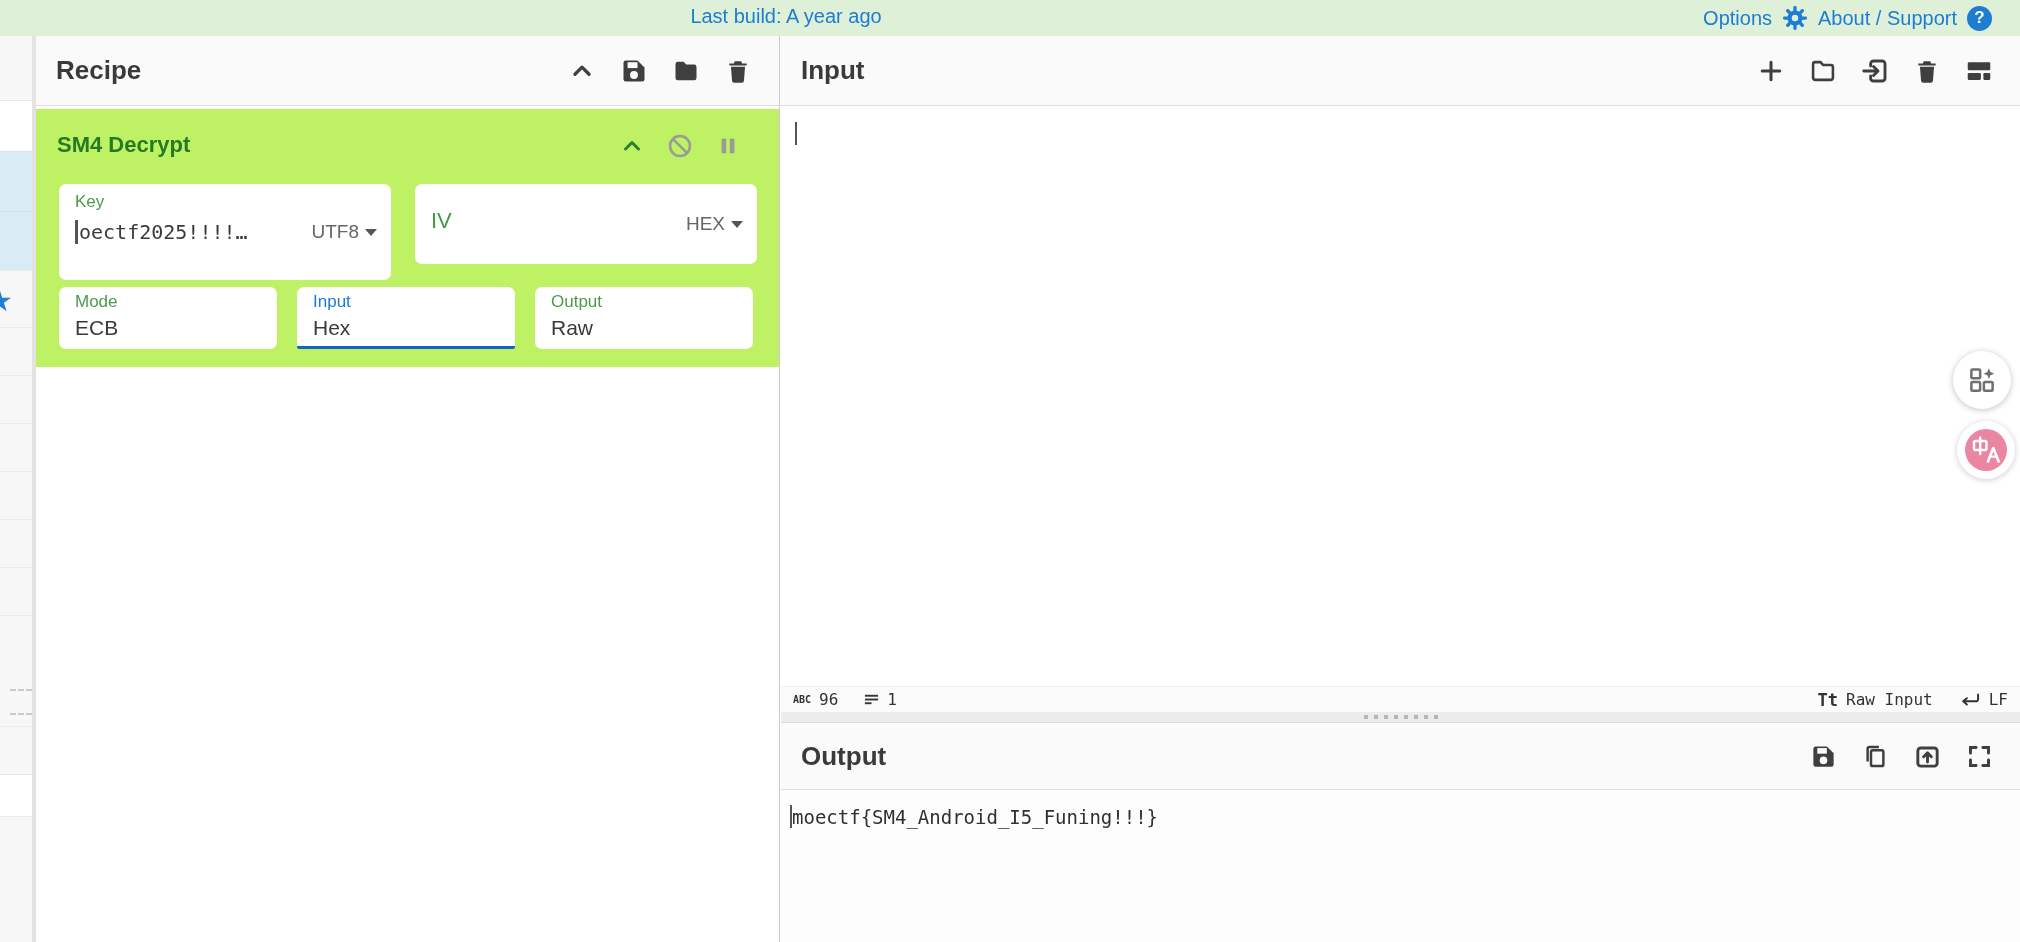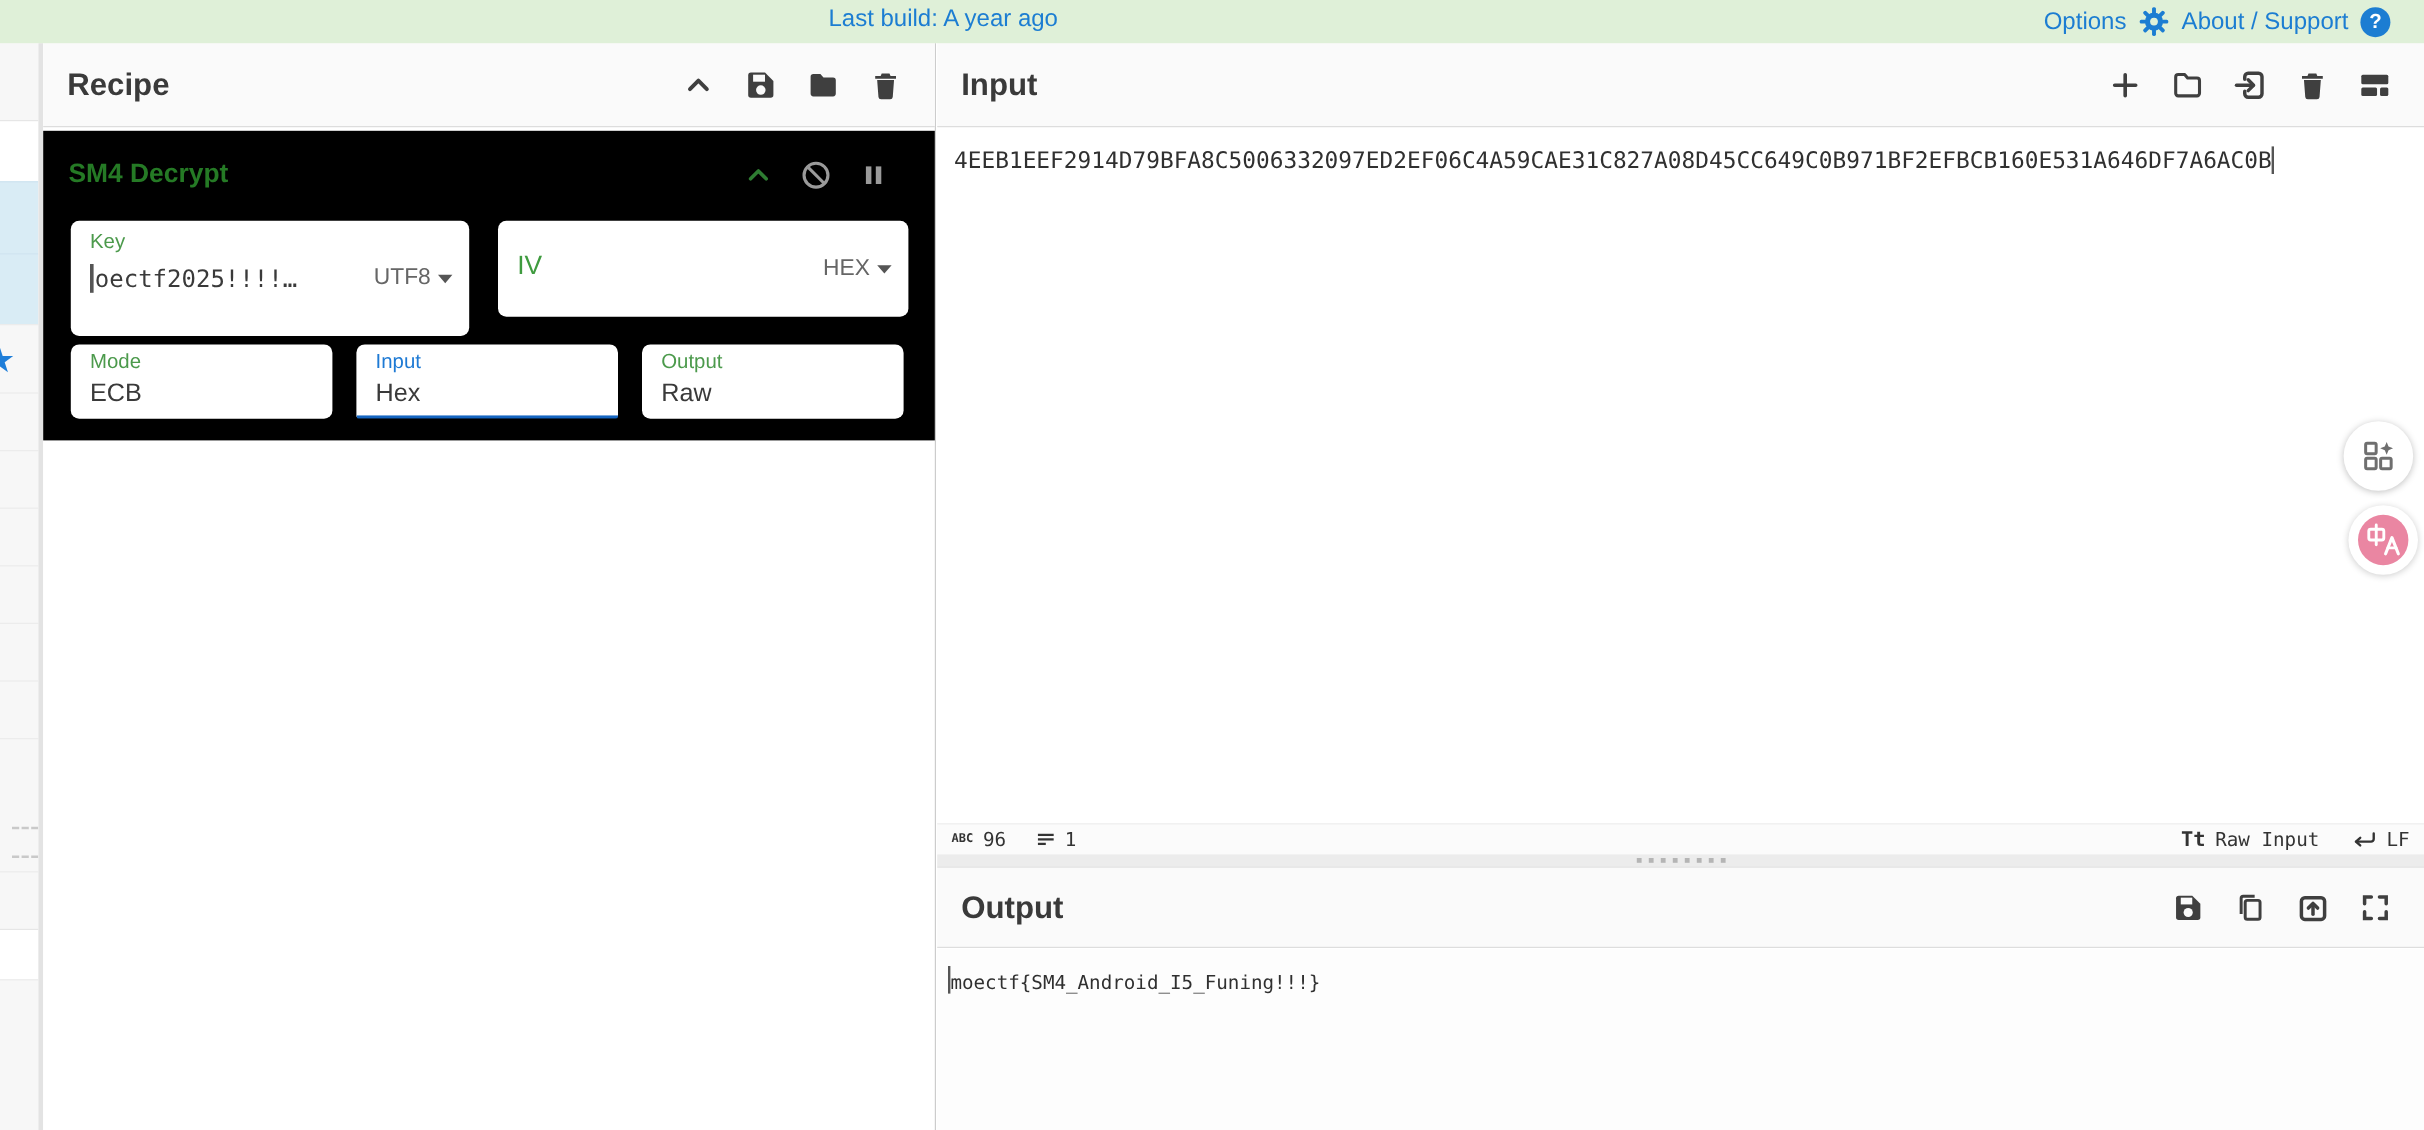--- a/index.html
+++ b/index.html
@@ -33,21 +33,21 @@
     border-bottom:1px solid #ddd; display:flex; align-items:center; }
   .panel-title { font-size:26px; font-weight:bold; color:#3a3a3a; padding-left:20px; }
   .header-icons { margin-left:auto; display:flex; align-items:center; gap:22px; }
   .icon-btn { width:30px; height:30px; display:flex; align-items:center; justify-content:center; cursor:pointer; }
 
   .recipe-panel { position:absolute; left:36px; top:36px; width:744px; height:906px; background:#fff;
     border-right:1px solid #ccc; }
   .recipe-panel .header-icons { padding-right:26px; }
 
   
-  .operation { position:absolute; left:0; top:73px; width:743px; height:258px; background:#000000; }
+  .operation { position:absolute; left:0; top:73px; width:743px; height:258px; background:#bef264; }
   .op-title { position:absolute; left:21px; top:23px; font-size:22px; font-weight:bold; color:#257a25; }
   .op-controls { position:absolute; right:36px; top:22px; display:flex; gap:18px; align-items:center; }
   .op-field { position:absolute; background:#fff; border-radius:7px; }
   .fld-label { position:absolute; left:16px; top:8px; font-size:17px; color:#4c9a4c; }
   .fld-label.blue { color:#1e7ad4; }
   .fld-value { position:absolute; left:16px; top:34px; font-size:21px; color:#3a3a3a; white-space:nowrap; overflow:hidden; }
   .fld-value.mono { font-family:"DejaVu Sans Mono", monospace; font-size:20px; top:36px; right:92px;
     border-left:3px solid #555; padding-left:1px; }
   .fld-dropdown { position:absolute; right:14px; top:50%; transform:translateY(-50%); color:#666; font-size:19px;
     display:flex; align-items:center; gap:6px; cursor:pointer; }
@@ -75,21 +75,21 @@
   .status-right { margin-left:auto; display:flex; align-items:center; gap:8px; padding-right:12px; }
   .chars-glyph { font-family:"DejaVu Sans Mono", monospace; font-size:10px; font-weight:bold; letter-spacing:0; color:#333; }
   .font-glyph { font-size:17px; font-weight:bold; color:#333; }
   .status-gap { width:10px; }
   .h-splitter { position:absolute; left:0; top:676px; width:1239px; height:10px; background:#ececec;
     display:flex; align-items:center; justify-content:center; gap:6px; cursor:row-resize; }
   .splitter-dot { width:4px; height:4px; background:#b5b5b5; }
   .output-header { position:absolute; left:0; top:686px; width:1239px; height:68px; background:#fafafa;
     border-top:1px solid #ddd; border-bottom:1px solid #ddd; display:flex; align-items:center; }
   .output-content { position:absolute; left:0; top:755px; width:1239px; height:151px; background:#fdfdfd;
-    font-family:"DejaVu Sans Mono", monospace; font-size:16px; color:#303030; padding:14px 8px 0 9px; white-space:nowrap; }
+    font-family:"DejaVu Sans Mono", monospace; font-size:19px; color:#303030; padding:14px 8px 0 9px; white-space:nowrap; }
 
   
   .fab { position:absolute; width:58px; height:58px; border-radius:50%; background:#fff;
     box-shadow:0 1px 6px rgba(0,0,0,.25); display:flex; align-items:center; justify-content:center; cursor:pointer; z-index:9; }
   .fab-ext { left:1953px; top:351px; }
   .fab-translate { left:1957px; top:421px; box-shadow:0 1px 6px rgba(0,0,0,.2); }
 
   svg { display:block; }
 </style>
 </head>
@@ -259,21 +259,21 @@
         <span class="icon-btn">
           <svg width="30" height="30" viewBox="0 0 24 24" fill="#3f3f3f">
             <rect x="3" y="5" width="18" height="6.4" rx="1"></rect>
             <rect x="3" y="13.6" width="10.5" height="5.6" rx="1"></rect>
             <rect x="15.5" y="13.6" width="5.5" height="5.6" rx="1"></rect>
           </svg>
         </span>
       </div>
     </div>
 
-    <div class="input-content"><span>4EEB1EEF2914D79BFA8C5006332097ED2EF06C4A59CAE31C827A08D45CC649C0B971BF2EFBCB160E531A646DF7A6AC0B</span><span class="caret"></span></div>
+    <div class="input-content"><span class="caret"></span></div>
 
     <div class="input-status">
       <div class="status-left">
         <span class="chars-glyph">ABC</span>
         <span>96</span>
         <span class="status-gap"></span>
         <svg width="15" height="15" viewBox="0 0 16 16">
           <rect x="1" y="3" width="14" height="2" fill="#333"></rect>
           <rect x="1" y="7" width="14" height="2" fill="#333"></rect>
           <rect x="1" y="11" width="7" height="2" fill="#333"></rect>

